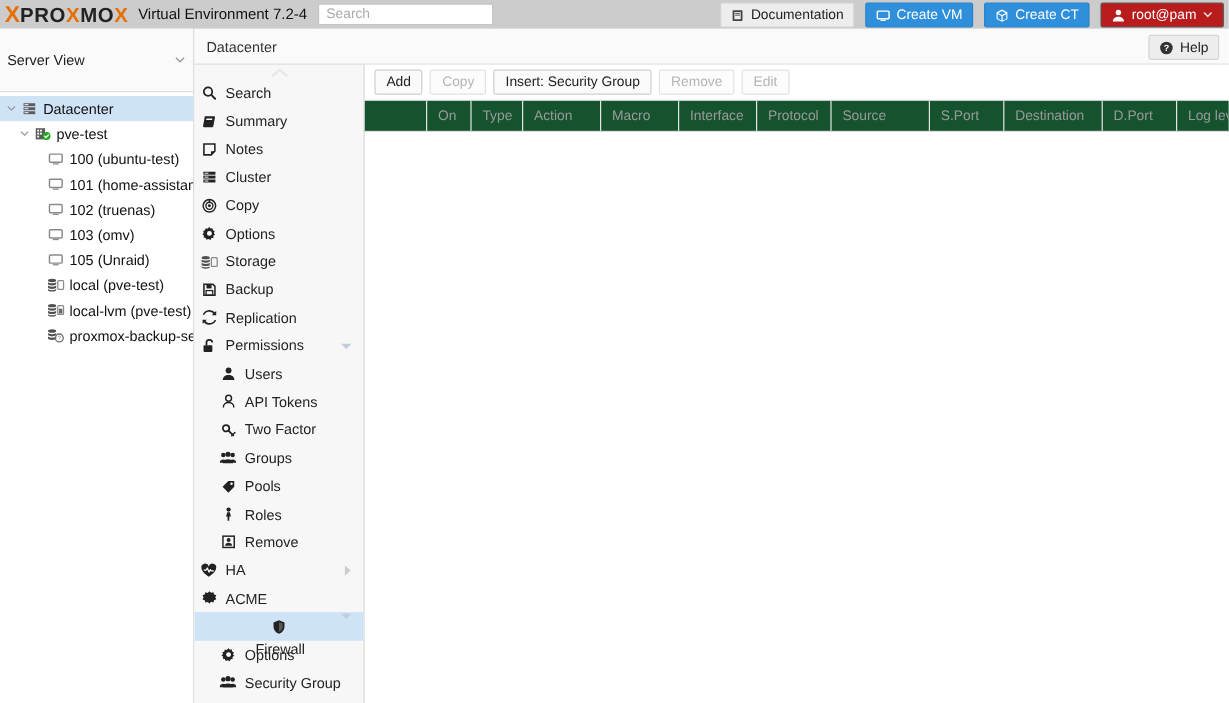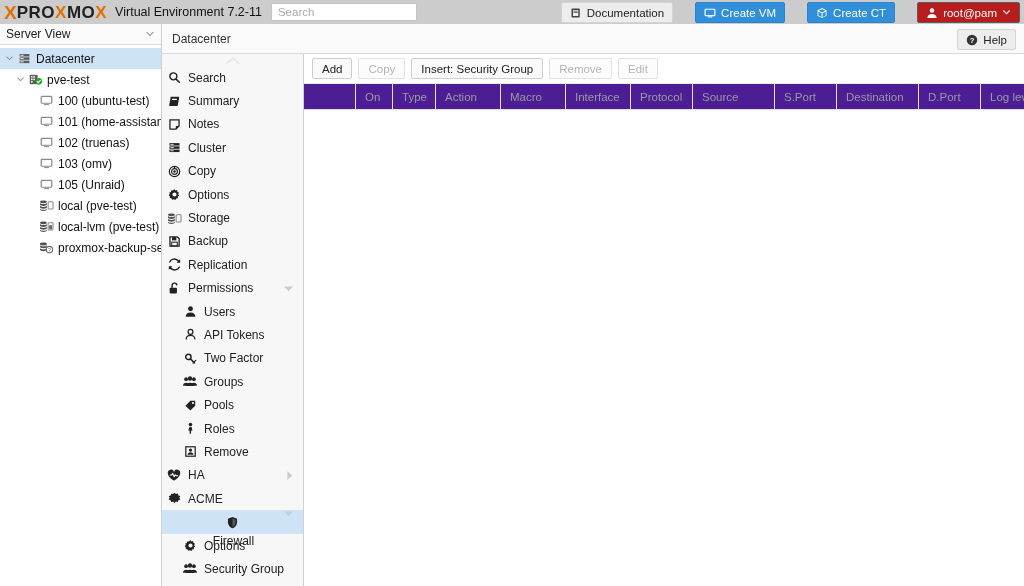--- a/index.html
+++ b/index.html
@@ -36,40 +36,40 @@
     border:1px solid #c6c6c6;border-radius:1px;
     display:flex;align-items:center;padding:0 4px;
   }
   .search-box input{
     border:0;outline:0;width:100%;font-size:11.5px;color:#333;
     font-family:"Liberation Sans",sans-serif;background:transparent;
   }
   .search-box input::placeholder{color:#aaa;}
 
   .top-right{
-    position:absolute;right:4px;top:2px;display:flex;align-items:center;gap:22px;
+    position:absolute;right:4px;top:2px;display:flex;align-items:center;gap:9px;
   }
   .btn-top{
     height:19px;display:flex;align-items:center;gap:5px;
     padding:0 8px;border-radius:2px;font-size:11.5px;
     border:1px solid transparent;cursor:pointer;white-space:nowrap;
   }
   .btn-doc{background:#ededed;color:#222;border-color:#d4d4d4;}
   .btn-blue{background:#2f8fdb;color:#fff;border-color:#2b84c9;}
   .btn-user{background:#b91c1c;color:#fff;border-color:#5c5c5c;}
   .btn-top .ic{display:inline-block;line-height:0;}
 
   
   .left{
     position:absolute;left:0;top:24px;width:161px;height:562px;
     background:#f7f7f7;border-right:1px solid #d0d0d0;
   }
   .serverview{
     height:20px;border-bottom:1px solid #d9d9d9;background:#fafafa;
-    display:flex;align-items:center;padding:0 6px;font-size:12px;color:#222;
+    display:flex;align-items:center;padding:16px 6px;font-size:12px;color:#222;
     justify-content:space-between;cursor:pointer;
   }
   .serverview .cv{color:#999;font-size:9px;}
   .tree{padding-top:3px;background:#fff;height:539px;}
   .tnode{
     height:21px;display:flex;align-items:center;font-size:12px;color:#111;
     white-space:nowrap;cursor:pointer;overflow:hidden;
   }
   .tnode.sel{background:#cfe3f7;}
   .tw{width:13px;display:flex;justify-content:center;align-items:center;
@@ -117,21 +117,21 @@
   }
   .tbtn{
     height:19px;padding:0 9px;display:flex;align-items:center;
     border:1px solid #cfcfcf;border-radius:2px;background:#fafafa;
     font-size:11.5px;color:#222;cursor:pointer;white-space:nowrap;
   }
   .tbtn.disabled{color:#b5b5b5;border-color:#e2e2e2;background:#fcfcfc;cursor:default;}
 
   .grid-head{
     display:flex;height:25px;border-bottom:1px solid #ddd;
-    background:#4c1d95;align-items:stretch;
+    background:#14532d;align-items:stretch;
   }
   .gh{
     display:flex;align-items:center;padding-left:9px;font-size:11.5px;color:#9a9a9a;
     border-right:1px solid #e6e6e6;box-sizing:border-box;overflow:hidden;
     white-space:nowrap;cursor:pointer;
   }
   .grid-body{background:#fff;height:100%;}
 
   
   svg{display:block;}
@@ -139,21 +139,21 @@
 </head>
 <body>
 
 <div class="app">
 
   <div class="topbar">
     <div class="logo">
       <span class="logo-x">X</span>
       <span class="logo-text"><span class="d">PRO</span><span class="o">X</span><span class="d">MO</span><span class="o">X</span></span>
     </div>
-    <div class="ve-title">Virtual Environment 7.2-11</div>
+    <div class="ve-title">Virtual Environment 7.2-4</div>
     <div class="search-box">
       <input type="text" placeholder="Search" style="">
     </div>
 
     <div class="top-right">
       <div class="btn-top btn-doc">
         <span class="ic">
           <svg width="12" height="12" viewBox="0 0 16 16">
               <path fill="#444" d="M3 2h9a1 1 0 011 1v10a1 1 0 01-1 1H3a1 1 0 01-1-1V3a1 1 0 011-1zm1 2v8h7V4H4z"></path>
               <rect x="4.8" y="5" width="5.4" height="1" fill="#444"></rect>

